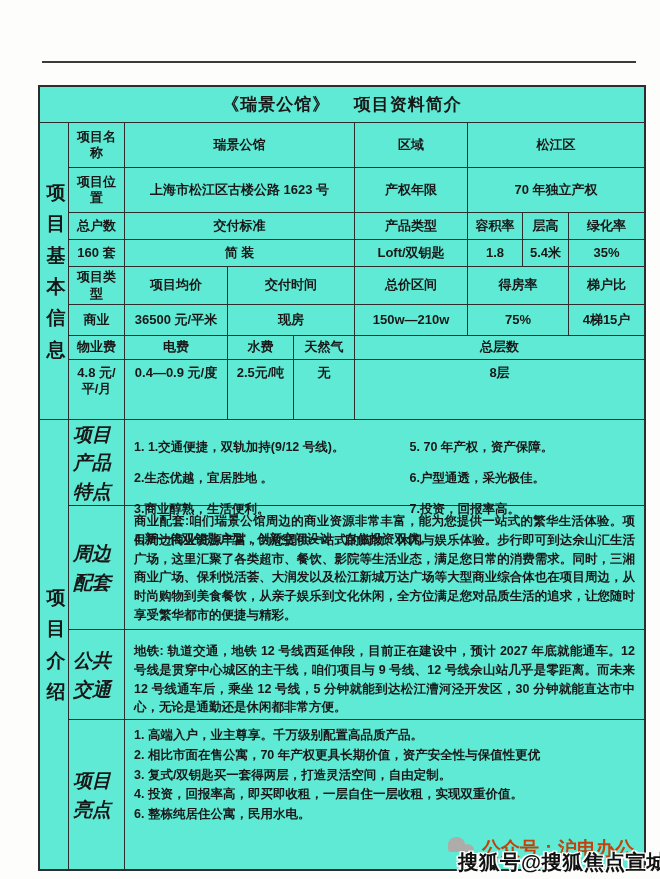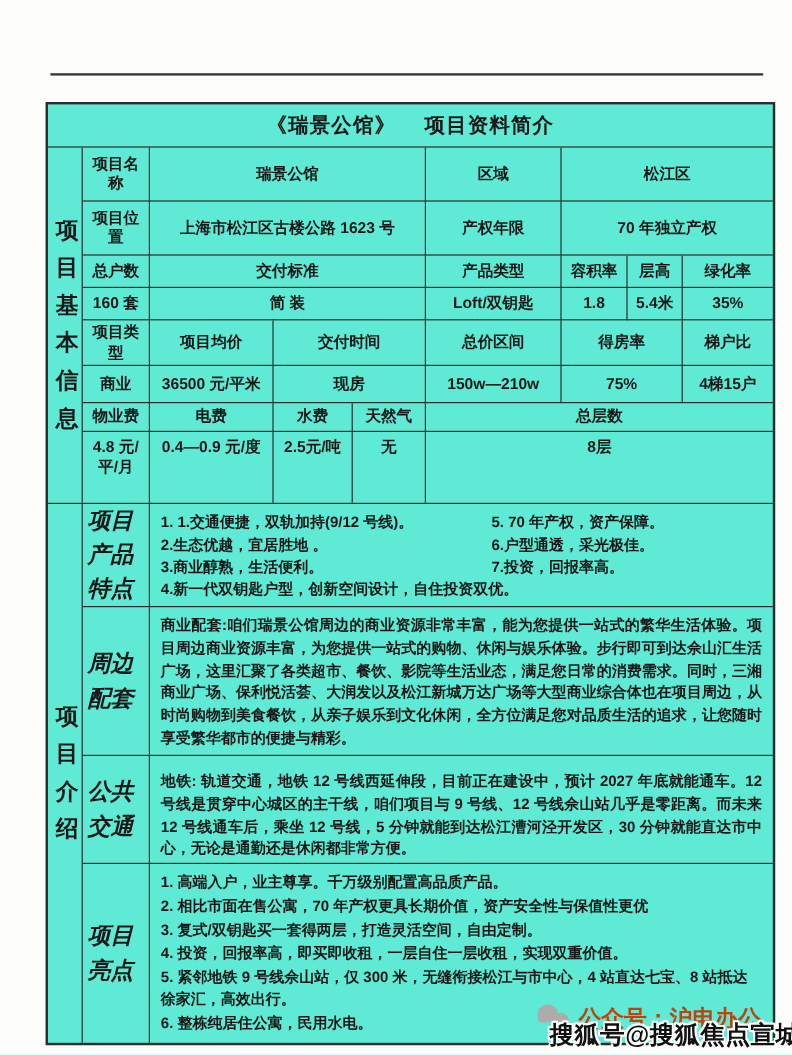--- a/index.html
+++ b/index.html
@@ -51,21 +51,21 @@
     display:flex;align-items:center;justify-content:center;text-align:left;
     font-family:"DejaVu Serif","Liberation Serif",serif;
     font-style:italic;font-weight:700;font-size:19px;line-height:1.5;
     padding:2px 4px;word-break:break-all;
   }
   .intro-body{
     flex:1 1 auto;padding:6px 9px 4px 9px;box-sizing:border-box;
     font-size:12.5px;font-weight:700;line-height:1.5;min-width:0;
   }
   .para{text-align:justify;}
-  .feat-line{display:flex;flex-direction:row;}
+  .feat-line{display:flex;flex-direction:row;margin-top:12px;}
   .feat-left{flex:0 0 55%;}
   .feat-right{flex:1 1 auto;}
   .hl-item{margin-bottom:1px;}
   
   .wm-wechat{
     position:absolute;left:448px;top:836px;display:flex;align-items:center;
     color:#c2410c;font-size:19px;font-weight:700;white-space:nowrap;
   }
   .wm-bubbles{position:relative;width:30px;height:24px;margin-right:4px;}
   .wm-bubbles .b1{position:absolute;left:0;top:0;width:17px;height:15px;border-radius:50% 50% 50% 20%;background:#adacaa;}
@@ -200,21 +200,20 @@
         <div class="intro-body para" style="padding-top:12px">地铁: 轨道交通，地铁 12 号线西延伸段，目前正在建设中，预计 2027 年底就能通车。12 号线是贯穿中心城区的主干线，咱们项目与 9 号线、12 号线佘山站几乎是零距离。而未来 12 号线通车后，乘坐 12 号线，5 分钟就能到达松江漕河泾开发区，30 分钟就能直达市中心，无论是通勤还是休闲都非常方便。</div>
       </div>
 
       <div class="intro-row last" style="flex:1 1 auto">
         <div class="intro-label">项目亮点</div>
         <div class="intro-body">
           <div class="hl-item">1.  高端入户，业主尊享。千万级别配置高品质产品。</div>
           <div class="hl-item">2.  相比市面在售公寓，70 年产权更具长期价值，资产安全性与保值性更优</div>
           <div class="hl-item">3.  复式/双钥匙买一套得两层，打造灵活空间，自由定制。</div>
           <div class="hl-item">4.  投资，回报率高，即买即收租，一层自住一层收租，实现双重价值。</div>
-          <div class="hl-item">5.  紧邻地铁 9 号线佘山站，仅 300 米，无缝衔接松江与市中心，4 站直达七宝、8 站抵达徐家汇，高效出行。</div>
           <div class="hl-item">6.  整栋纯居住公寓，民用水电。</div>
         </div>
       </div>
 
     </div>
   </div>
 </div>
 
 <div class="wm-wechat">
   <span class="wm-bubbles">

